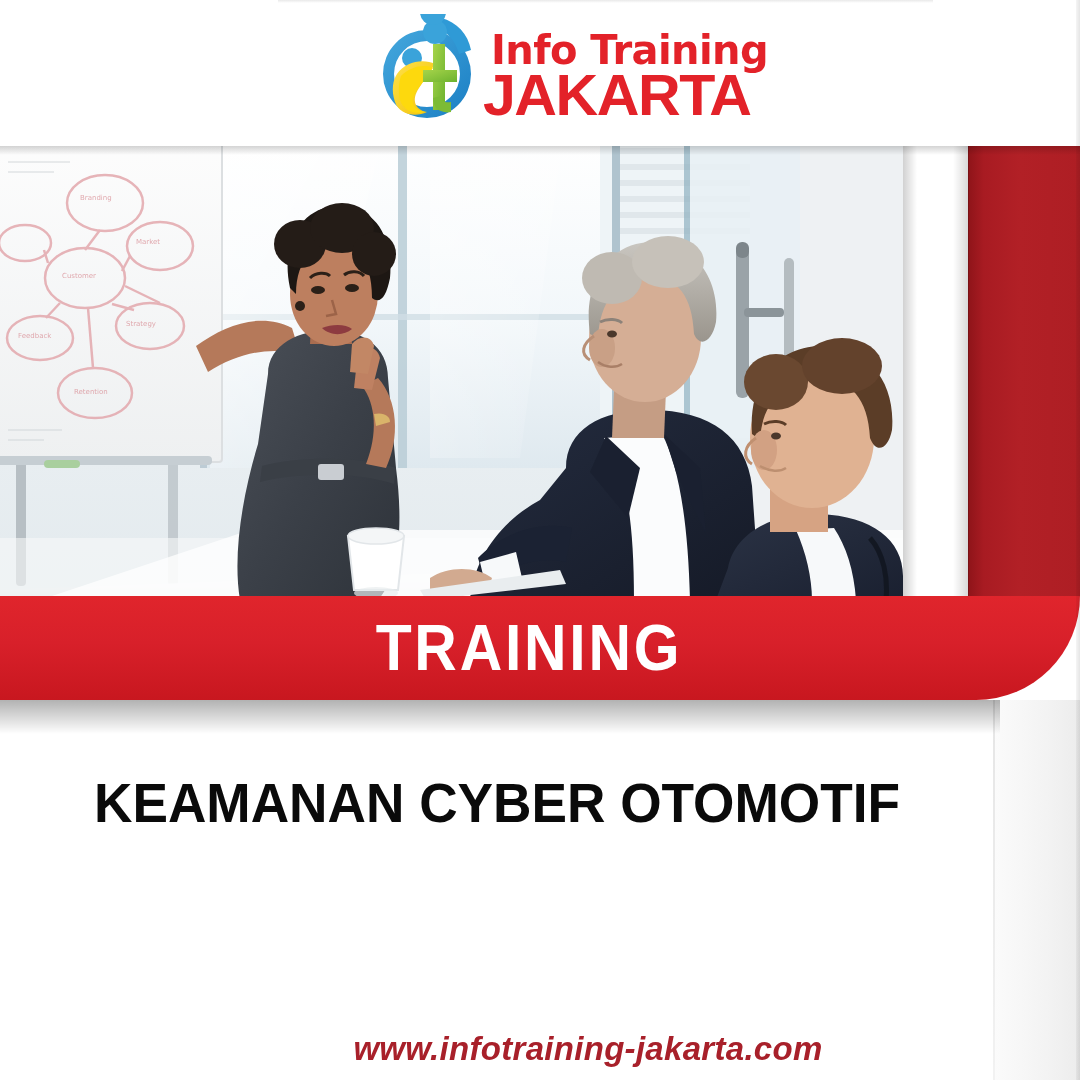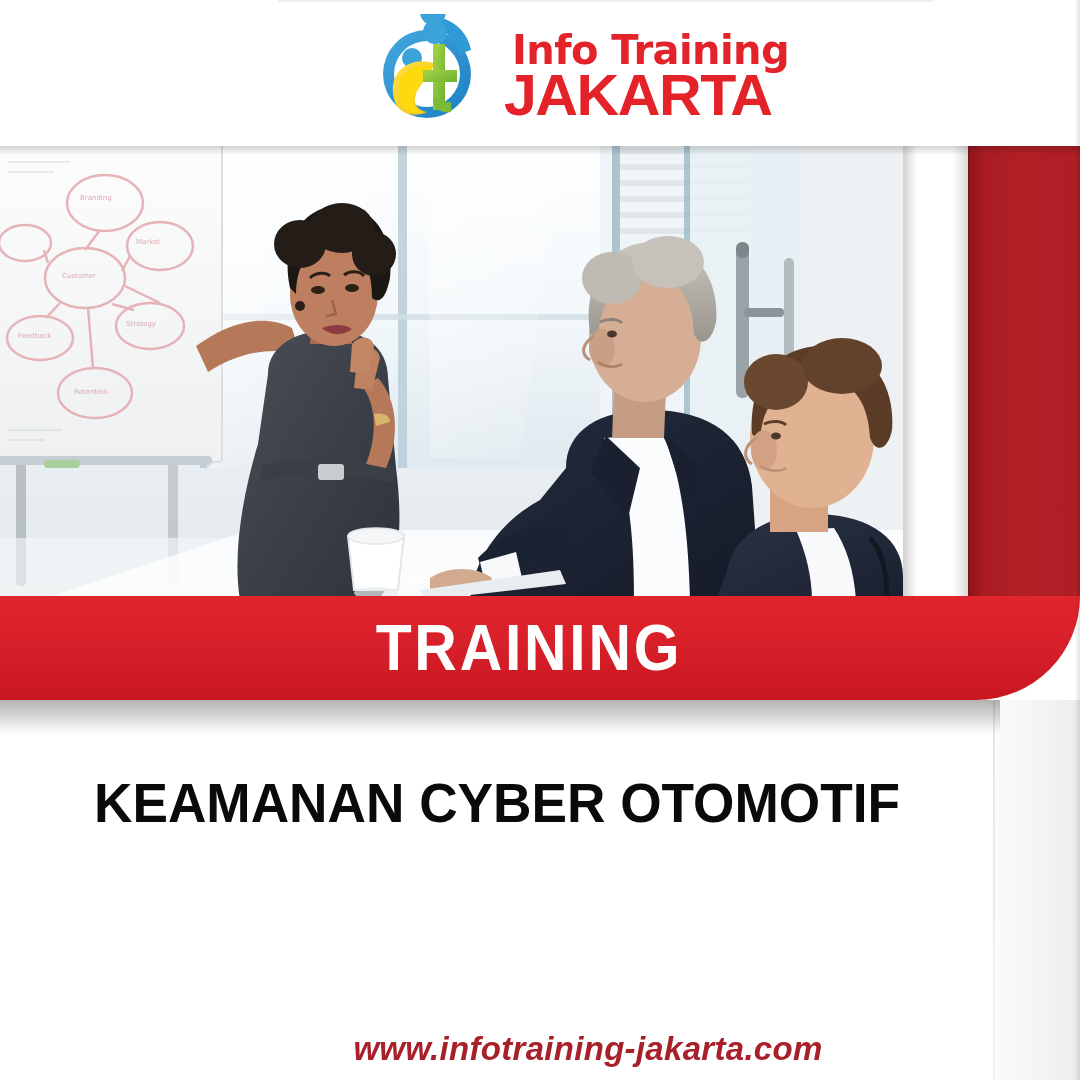--- a/index.html
+++ b/index.html
@@ -32,21 +32,21 @@
     background:linear-gradient(180deg,rgba(0,0,0,0.17) 0%,rgba(0,0,0,0) 100%);
   }
   .top-hairline{
     position:absolute;left:278px;top:0;width:655px;height:3px;
     background:linear-gradient(180deg,#e9e9e9,#ffffff);z-index:7;
   }
 
   
   .logo{
     position:absolute;left:371px;top:12px;width:350px;height:122px;z-index:8;
-    display:flex;align-items:center;gap:21px;
+    display:flex;align-items:center;gap:0;
   }
   .logo-mark{position:relative;width:112px;height:118px;flex:0 0 112px;}
   .logo-mark svg{position:absolute;left:0;top:0;width:112px;height:118px;}
   .logo-words{position:relative;width:232px;height:110px;padding-top:4px;}
   .logo-line1{
     position:absolute;left:8px;top:14px;
     font-family:"DejaVu Sans",sans-serif;font-weight:bold;font-size:40px;
     color:#e32229;letter-spacing:-0.6px;line-height:1;white-space:nowrap;
   }
   .logo-line2{

